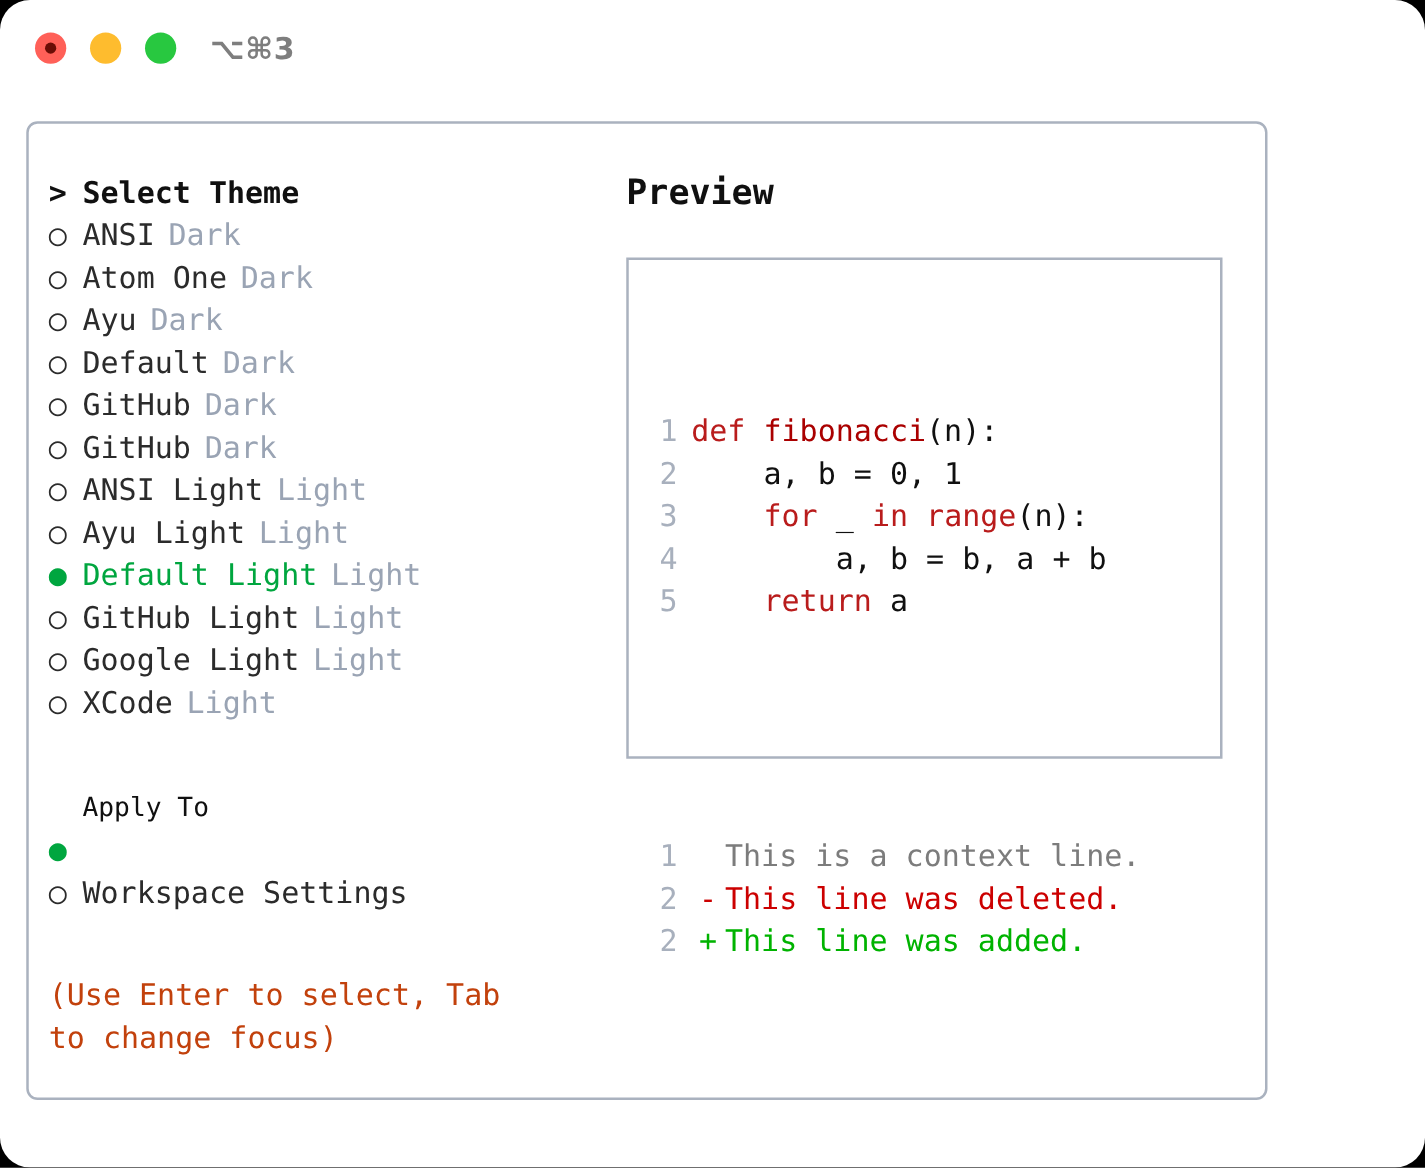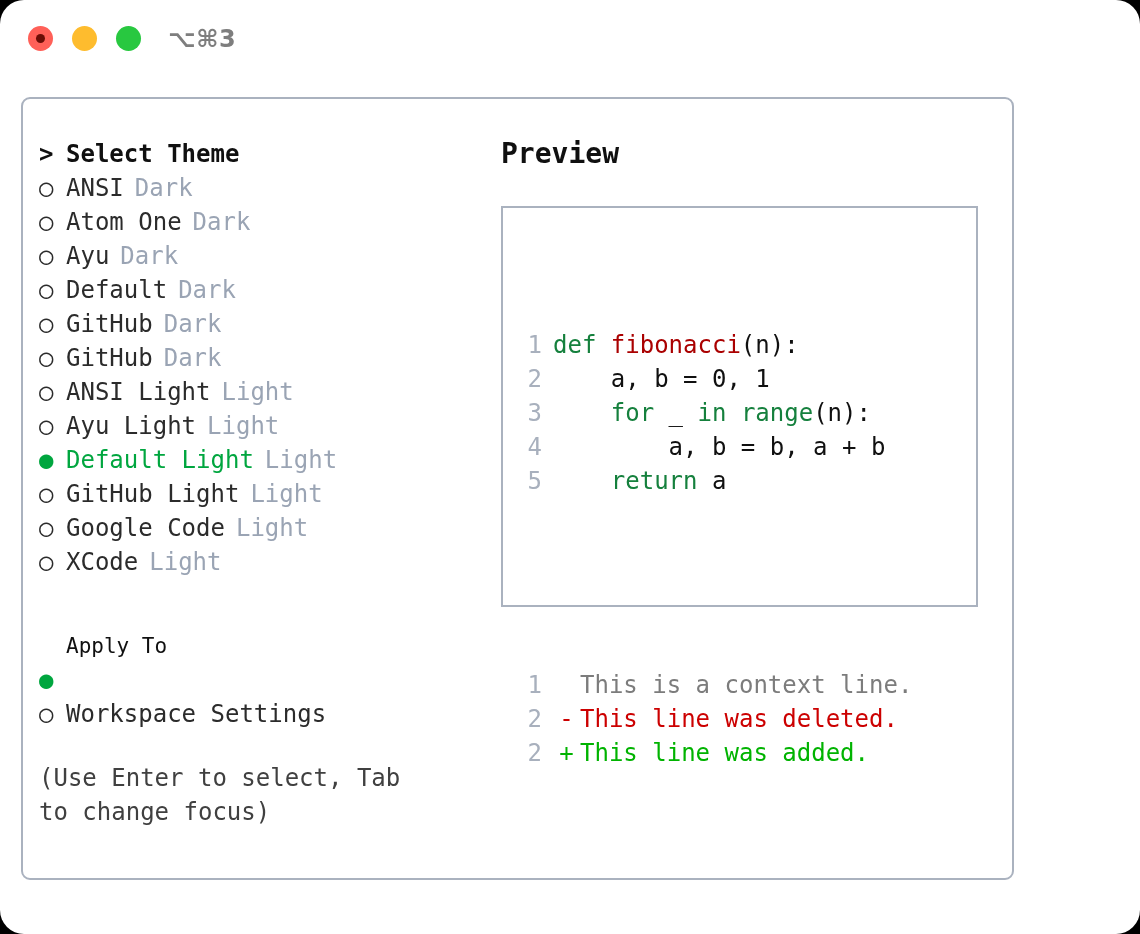--- a/index.html
+++ b/index.html
@@ -126,24 +126,24 @@
   .section-title {
     height: 34px;
     line-height: 34px;
     font-size: 21px;
     color: #101010;
     padding-left: 27px;
     white-space: pre;
   }
 
   .hint {
-    margin-top: 30px;
-    font-size: 24px;
-    line-height: 34px;
-    color: #404040;
+    margin-top: 48px;
+    font-size: 24px;
+    line-height: 34px;
+    color: #c2410c;
     width: 404px;
     white-space: pre-wrap;
     word-break: break-word;
   }
 
   
   .right-col {
     position: absolute;
     left: 478px;
     top: 38px;
@@ -188,21 +188,21 @@
     color: #a8b0bd;
     margin-right: 11px;
   }
   .diffmark {
     display: inline-block;
     width: 27px;
     flex: 0 0 27px;
     text-align: center;
   }
   .code-text { white-space: pre; }
-  .tok-kw     { color: #15803d; }
+  .tok-kw     { color: #b91c1c; }
   .tok-fn     { color: #aa0000; }
   .tok-plain  { color: #101010; }
   .diff-ctx   { color: #7c7c7c; }
   .diff-del   { color: #cc0000; }
   .diff-add   { color: #00b300; }
   .code-gap { height: 34px; }
 </style>
 </head>
 <body>
 
@@ -230,21 +230,21 @@
           <div class="row"><span class="marker marker-unselected">○</span><span class="item-label">ANSI</span><span class="item-tag">Dark</span></div>
           <div class="row"><span class="marker marker-unselected">○</span><span class="item-label">Atom One</span><span class="item-tag">Dark</span></div>
           <div class="row"><span class="marker marker-unselected">○</span><span class="item-label">Ayu</span><span class="item-tag">Dark</span></div>
           <div class="row"><span class="marker marker-unselected">○</span><span class="item-label">Default</span><span class="item-tag">Dark</span></div>
           <div class="row"><span class="marker marker-unselected">○</span><span class="item-label">GitHub</span><span class="item-tag">Dark</span></div>
           <div class="row"><span class="marker marker-unselected">○</span><span class="item-label">GitHub</span><span class="item-tag">Dark</span></div>
           <div class="row"><span class="marker marker-unselected">○</span><span class="item-label">ANSI Light</span><span class="item-tag">Light</span></div>
           <div class="row"><span class="marker marker-unselected">○</span><span class="item-label">Ayu Light</span><span class="item-tag">Light</span></div>
           <div class="row selected"><span class="marker">●</span><span class="item-label">Default Light</span><span class="item-tag">Light</span></div>
           <div class="row"><span class="marker marker-unselected">○</span><span class="item-label">GitHub Light</span><span class="item-tag">Light</span></div>
-          <div class="row"><span class="marker marker-unselected">○</span><span class="item-label">Google Code</span><span class="item-tag">Light</span></div>
+          <div class="row"><span class="marker marker-unselected">○</span><span class="item-label">Google Light</span><span class="item-tag">Light</span></div>
           <div class="row"><span class="marker marker-unselected">○</span><span class="item-label">XCode</span><span class="item-tag">Light</span></div>
         </div>
 
       <div class="section-gap"></div>
 
       <div class="section-title">Apply To</div>
 
       <div id="apply-items">
           <div class="row selected"><span class="marker">●</span></div>
           <div class="row"><span class="marker marker-unselected">○</span><span class="item-label">Workspace Settings</span></div>

